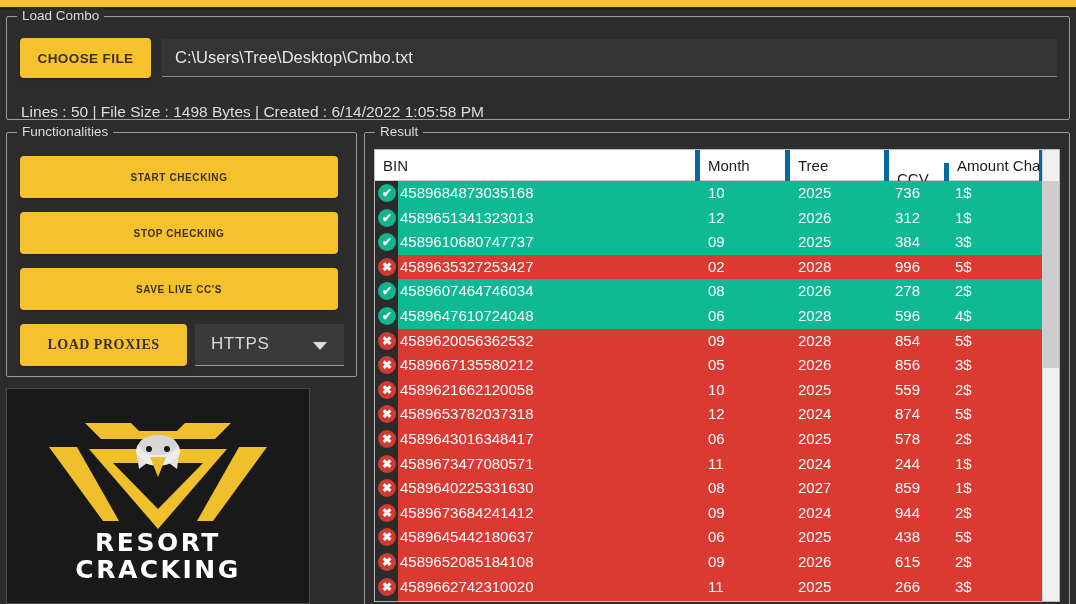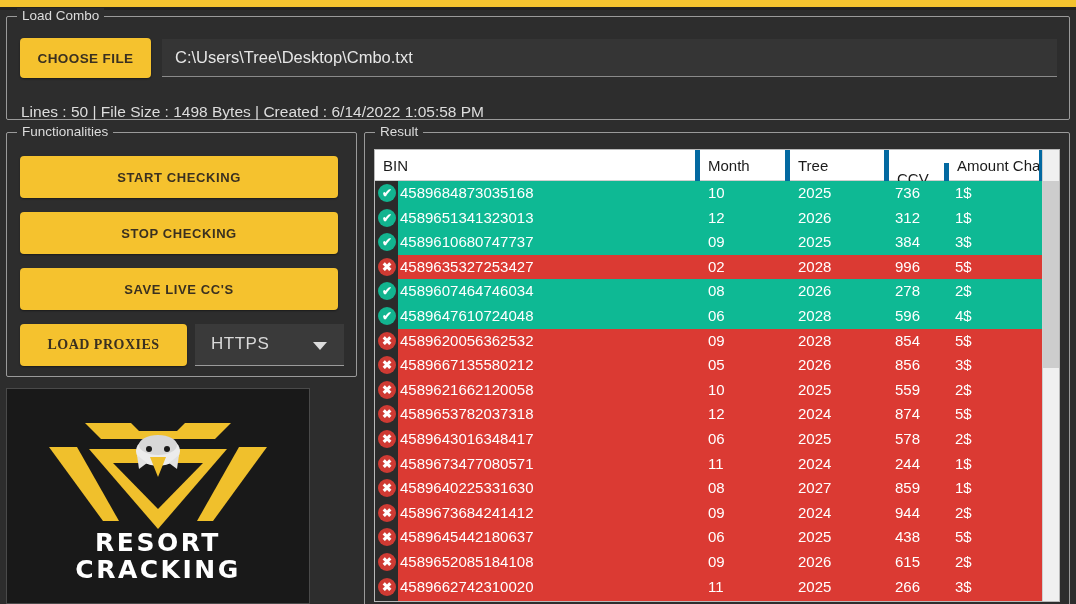--- a/index.html
+++ b/index.html
@@ -48,21 +48,21 @@
     position: absolute; left: 14px; top: 86px;
     color: #dddddd; font-size: 15.5px; white-space: nowrap;
   }
 
   
   #functionalities { left: 6px; top: 132px; width: 351px; height: 245px; }
   .fn-btn {
     position: absolute; left: 13px; width: 318px; height: 42px;
     background: #f5c22e; color: #3a3020;
     border: none; border-radius: 4px;
-    font-size: 13px; font-weight: bold; letter-spacing: .6px;
+    font-size: 10px; font-weight: bold; letter-spacing: .6px;
     cursor: pointer;
     box-shadow: 0 1px 2px rgba(0,0,0,.4);
   }
   #btn-start { top: 23px; }
   #btn-stop  { top: 79px; }
   #btn-save  { top: 135px; }
   #btn-proxies {
     position: absolute; left: 13px; top: 191px;
     width: 167px; height: 42px;
     background: #f5c22e; color: #3a3020;

